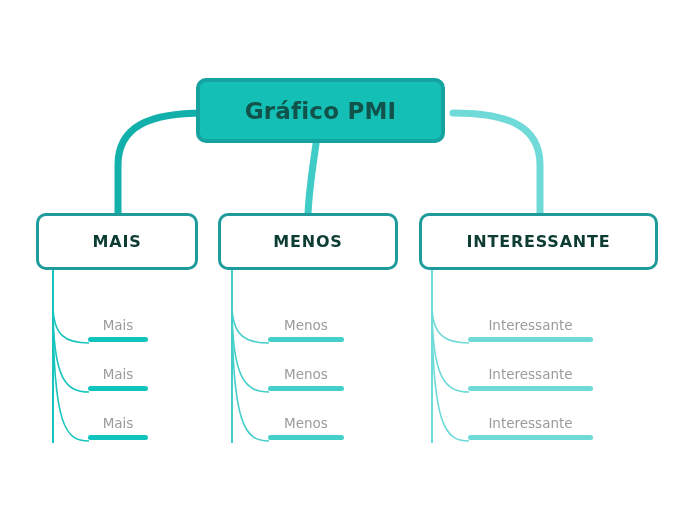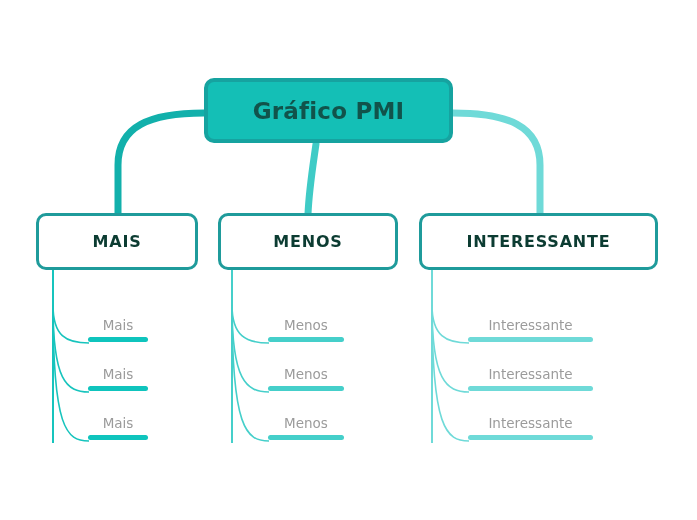--- a/index.html
+++ b/index.html
@@ -22,21 +22,21 @@
     position: absolute;
     left: 0;
     top: 0;
     width: 697px;
     height: 520px;
   }
 
   
   .root-node {
     position: absolute;
-    left: 204px;
+    left: 196px;
     top: 78px;
     width: 249px;
     height: 65px;
     box-sizing: border-box;
     background: #14bfb6;
     border: 4px solid #16a3a0;
     border-radius: 10px;
     display: flex;
     align-items: center;
     justify-content: center;

